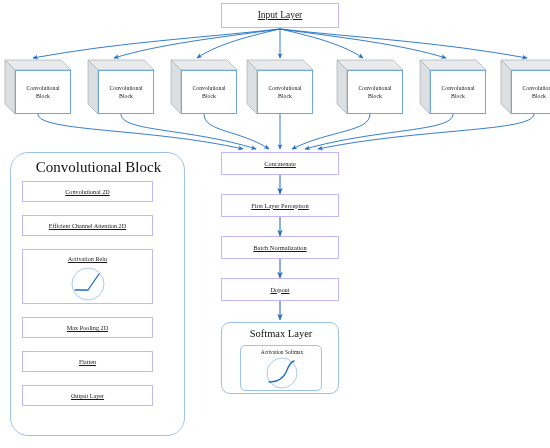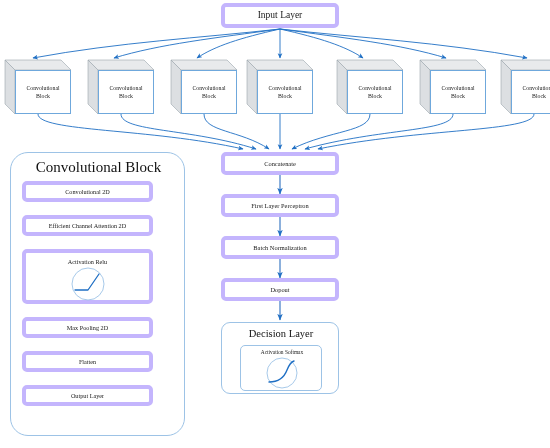--- a/index.html
+++ b/index.html
@@ -6,23 +6,23 @@
   body{width:550px;height:448px;position:relative;overflow:hidden;
        font-family:"Liberation Serif","DejaVu Serif",serif;color:#1a1a1a;}
 
   #diagram-root{position:absolute;inset:0;}
 
   svg.layer{position:absolute;left:0;top:0;width:550px;height:448px;
             overflow:visible;pointer-events:none;}
 
   
   .box{position:absolute;box-sizing:border-box;
-       border:4px solid #c4b5fd;border-radius:5px;background:#ffffff;
+       border:1px solid #c4b5fd;border-radius:0;background:#ffffff;
        display:flex;align-items:center;justify-content:center;
-       text-align:center;line-height:1.15;}
+       text-align:center;line-height:1.15;text-decoration:underline;}
 
   .box-label{display:block;}
 
   
   #input-layer{left:221px;top:3px;width:118px;height:25px;font-size:9.5px;}
 
   
   .conv3d{position:absolute;width:66px;height:54px;}
   .conv3d .face-front{position:absolute;left:10px;top:10px;width:56px;height:44px;
       box-sizing:border-box;border:1px solid #6fa8dc;background:#ffffff;
@@ -230,21 +230,21 @@
 
   <div class="box rbox" style="top:236px;">
     <span class="box-label">Batch Normalization</span>
   </div>
 
   <div class="box rbox" style="top:278px;">
     <span class="box-label">Dopout</span>
   </div>
 
   <div id="decision-layer">
-    <div id="decision-title">Decision Layer</div>
+    <div id="decision-title">Softmax Layer</div>
     <div id="softmax-box">
       <div id="softmax-label">Activation Softmax</div>
       <svg class="glyph-svg" style="left:21px;top:10px;width:40px;height:34px;" viewBox="0 0 40 34">
         <circle cx="20" cy="17" r="15" fill="none" stroke="#9dc3e6" stroke-width="0.9"></circle>
         <path d="M7,26 C17,26 22,22 25,14 C27,9 29,6 32,5" fill="none" stroke="#1f6fc4" stroke-width="1.4" stroke-linecap="round"></path>
       </svg>
     </div>
   </div>
 
 </div>

